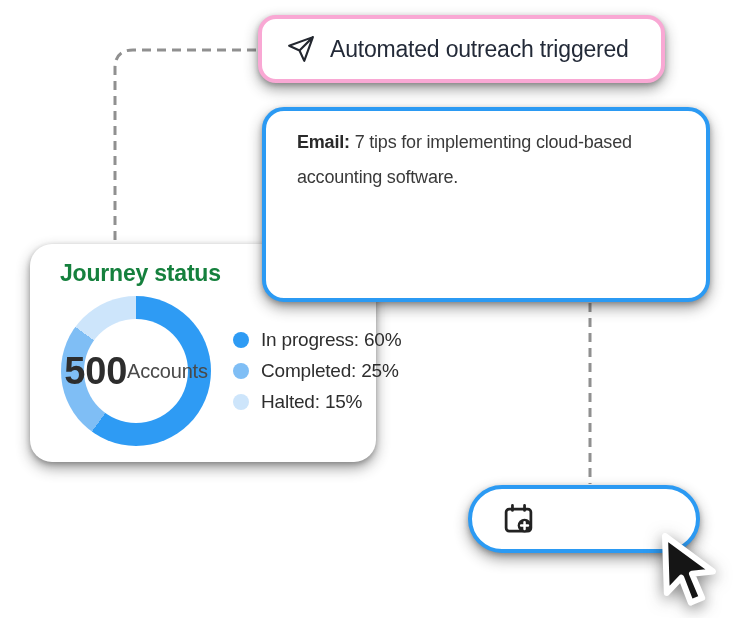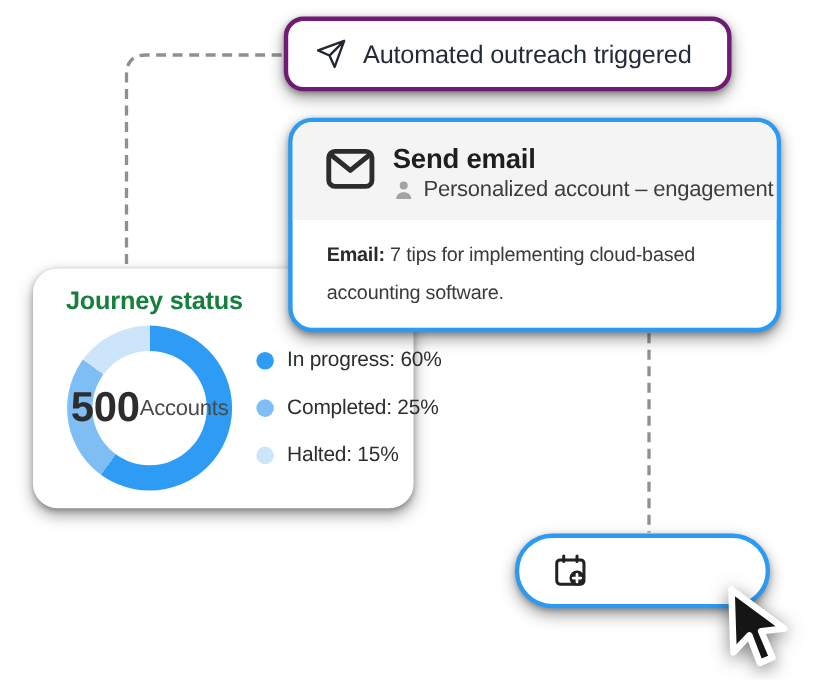--- a/index.html
+++ b/index.html
@@ -6,21 +6,21 @@
   #canvas{
     position:relative;width:750px;height:618px;overflow:hidden;background:#ffffff;
     font-family:"Liberation Sans","DejaVu Sans",sans-serif;letter-spacing:-0.2px;
   }
   .shadow{box-shadow:0 6px 14px rgba(40,40,40,.45),0 2px 5px rgba(40,40,40,.28);}
   
   #connector-svg{position:absolute;left:0;top:0;width:750px;height:618px;pointer-events:none;}
   
   .trigger-pill{
     position:absolute;left:258px;top:15px;width:407px;height:68px;box-sizing:border-box;
-    background:#fff;border:4px solid #701a75;border-radius:18px;
+    background:#fff;border:4px solid #f9a8d4;border-radius:18px;
     display:flex;align-items:center;gap:14px;padding:0 18px 0 24px;
   }
   .trigger-pill .label{font-size:23px;color:#232A38;white-space:nowrap;}
   
   .email-card{
     position:absolute;left:262px;top:107px;width:448px;height:195px;box-sizing:border-box;
     background:#fff;border:4px solid #2B9AF3;border-radius:22px;overflow:hidden;
   }
   .email-header{background:#F4F4F4;padding:20px 20px 16px 30px;display:flex;gap:16px;}
   .email-header .titles{display:flex;flex-direction:column;gap:2px;}
@@ -35,21 +35,21 @@
   }
   .journey-title{font-size:23px;font-weight:bold;color:#15803d;padding-left:12px;}
   .journey-row{display:flex;align-items:center;margin-top:9px;}
   .donut{position:relative;width:150px;height:150px;border-radius:50%;flex:0 0 auto;margin-left:13px;}
   .donut-hole{
     position:absolute;left:23px;top:23px;width:104px;height:104px;border-radius:50%;background:#fff;
     display:flex;flex-direction:row;align-items:center;justify-content:center;
   }
   .donut-value{font-size:38px;font-weight:800;color:#2D2D2D;line-height:38px;}
   .donut-label{font-size:20px;color:#494949;line-height:22px;}
-  .legend{margin-left:22px;display:flex;flex-direction:column;gap:21px;}
+  .legend{margin-left:22px;display:flex;flex-direction:column;gap:9px;}
   .legend-item{display:flex;align-items:center;gap:12px;}
   .legend-dot{width:16px;height:16px;border-radius:50%;flex:0 0 auto;}
   .legend-text{font-size:19px;color:#2E2E2E;white-space:nowrap;}
   
   .cta-pill{
     position:absolute;left:468px;top:485px;width:232px;height:68px;box-sizing:border-box;
     background:#fff;border:4px solid #2B9AF3;border-radius:34px;
     display:flex;align-items:center;gap:13px;padding:0 0 0 30px;
   }
   .cta-pill .label{font-size:23px;font-weight:bold;color:#1B1B1B;white-space:nowrap;}
@@ -96,40 +96,20 @@
   <div class="trigger-pill shadow">
     <span style="display:flex;">
       <svg width="30" height="30" viewBox="0 0 24 24" fill="none" stroke="#23272F" stroke-width="1.7" stroke-linecap="round" stroke-linejoin="round">
         <path d="M21.5 2.5 L10.8 13.2 M21.5 2.5 L14.6 21.5 L10.8 13.2 L2.5 9.4 Z"></path>
       </svg>
     </span>
     <span class="label">Automated outreach triggered</span>
   </div>
 
   <div class="email-card shadow">
-    <div class="email-header">
-      <span style="display:flex;margin-top:4px;">
-        <svg width="45" height="37" viewBox="0 0 24 20" fill="none" stroke="#2C2C2C" stroke-width="2.4" stroke-linecap="round" stroke-linejoin="round">
-          <rect x="1.4" y="1.4" width="21.2" height="17.2" rx="3"></rect>
-          <path d="M3.4 3.8 L12 10.8 L20.6 3.8"></path>
-        </svg>
-      </span>
-      <div class="titles">
-        <div class="email-title">Send email</div>
-        <div class="email-sub">
-          <span style="display:flex;">
-            <svg width="20" height="20" viewBox="0 0 24 24" fill="#A3A3A3">
-              <circle cx="12" cy="6.8" r="4.4"></circle>
-              <path d="M3.8 21.5 c0-4.6 3.7-7.4 8.2-7.4 s8.2 2.8 8.2 7.4 Z"></path>
-            </svg>
-          </span>
-          <span>Personalized account – engagement</span>
-        </div>
-      </div>
-    </div>
     <div class="email-body">
       <b>Email:</b>
       <span>7 tips for implementing cloud-based accounting software.</span>
     </div>
   </div>
 
   <div class="cta-pill shadow">
     <span style="display:flex;">
       <svg width="33" height="33" viewBox="0 0 24 24" fill="none">
         <rect x="3" y="4.4" width="18" height="16" rx="2.2" stroke="#222" stroke-width="2"></rect>

